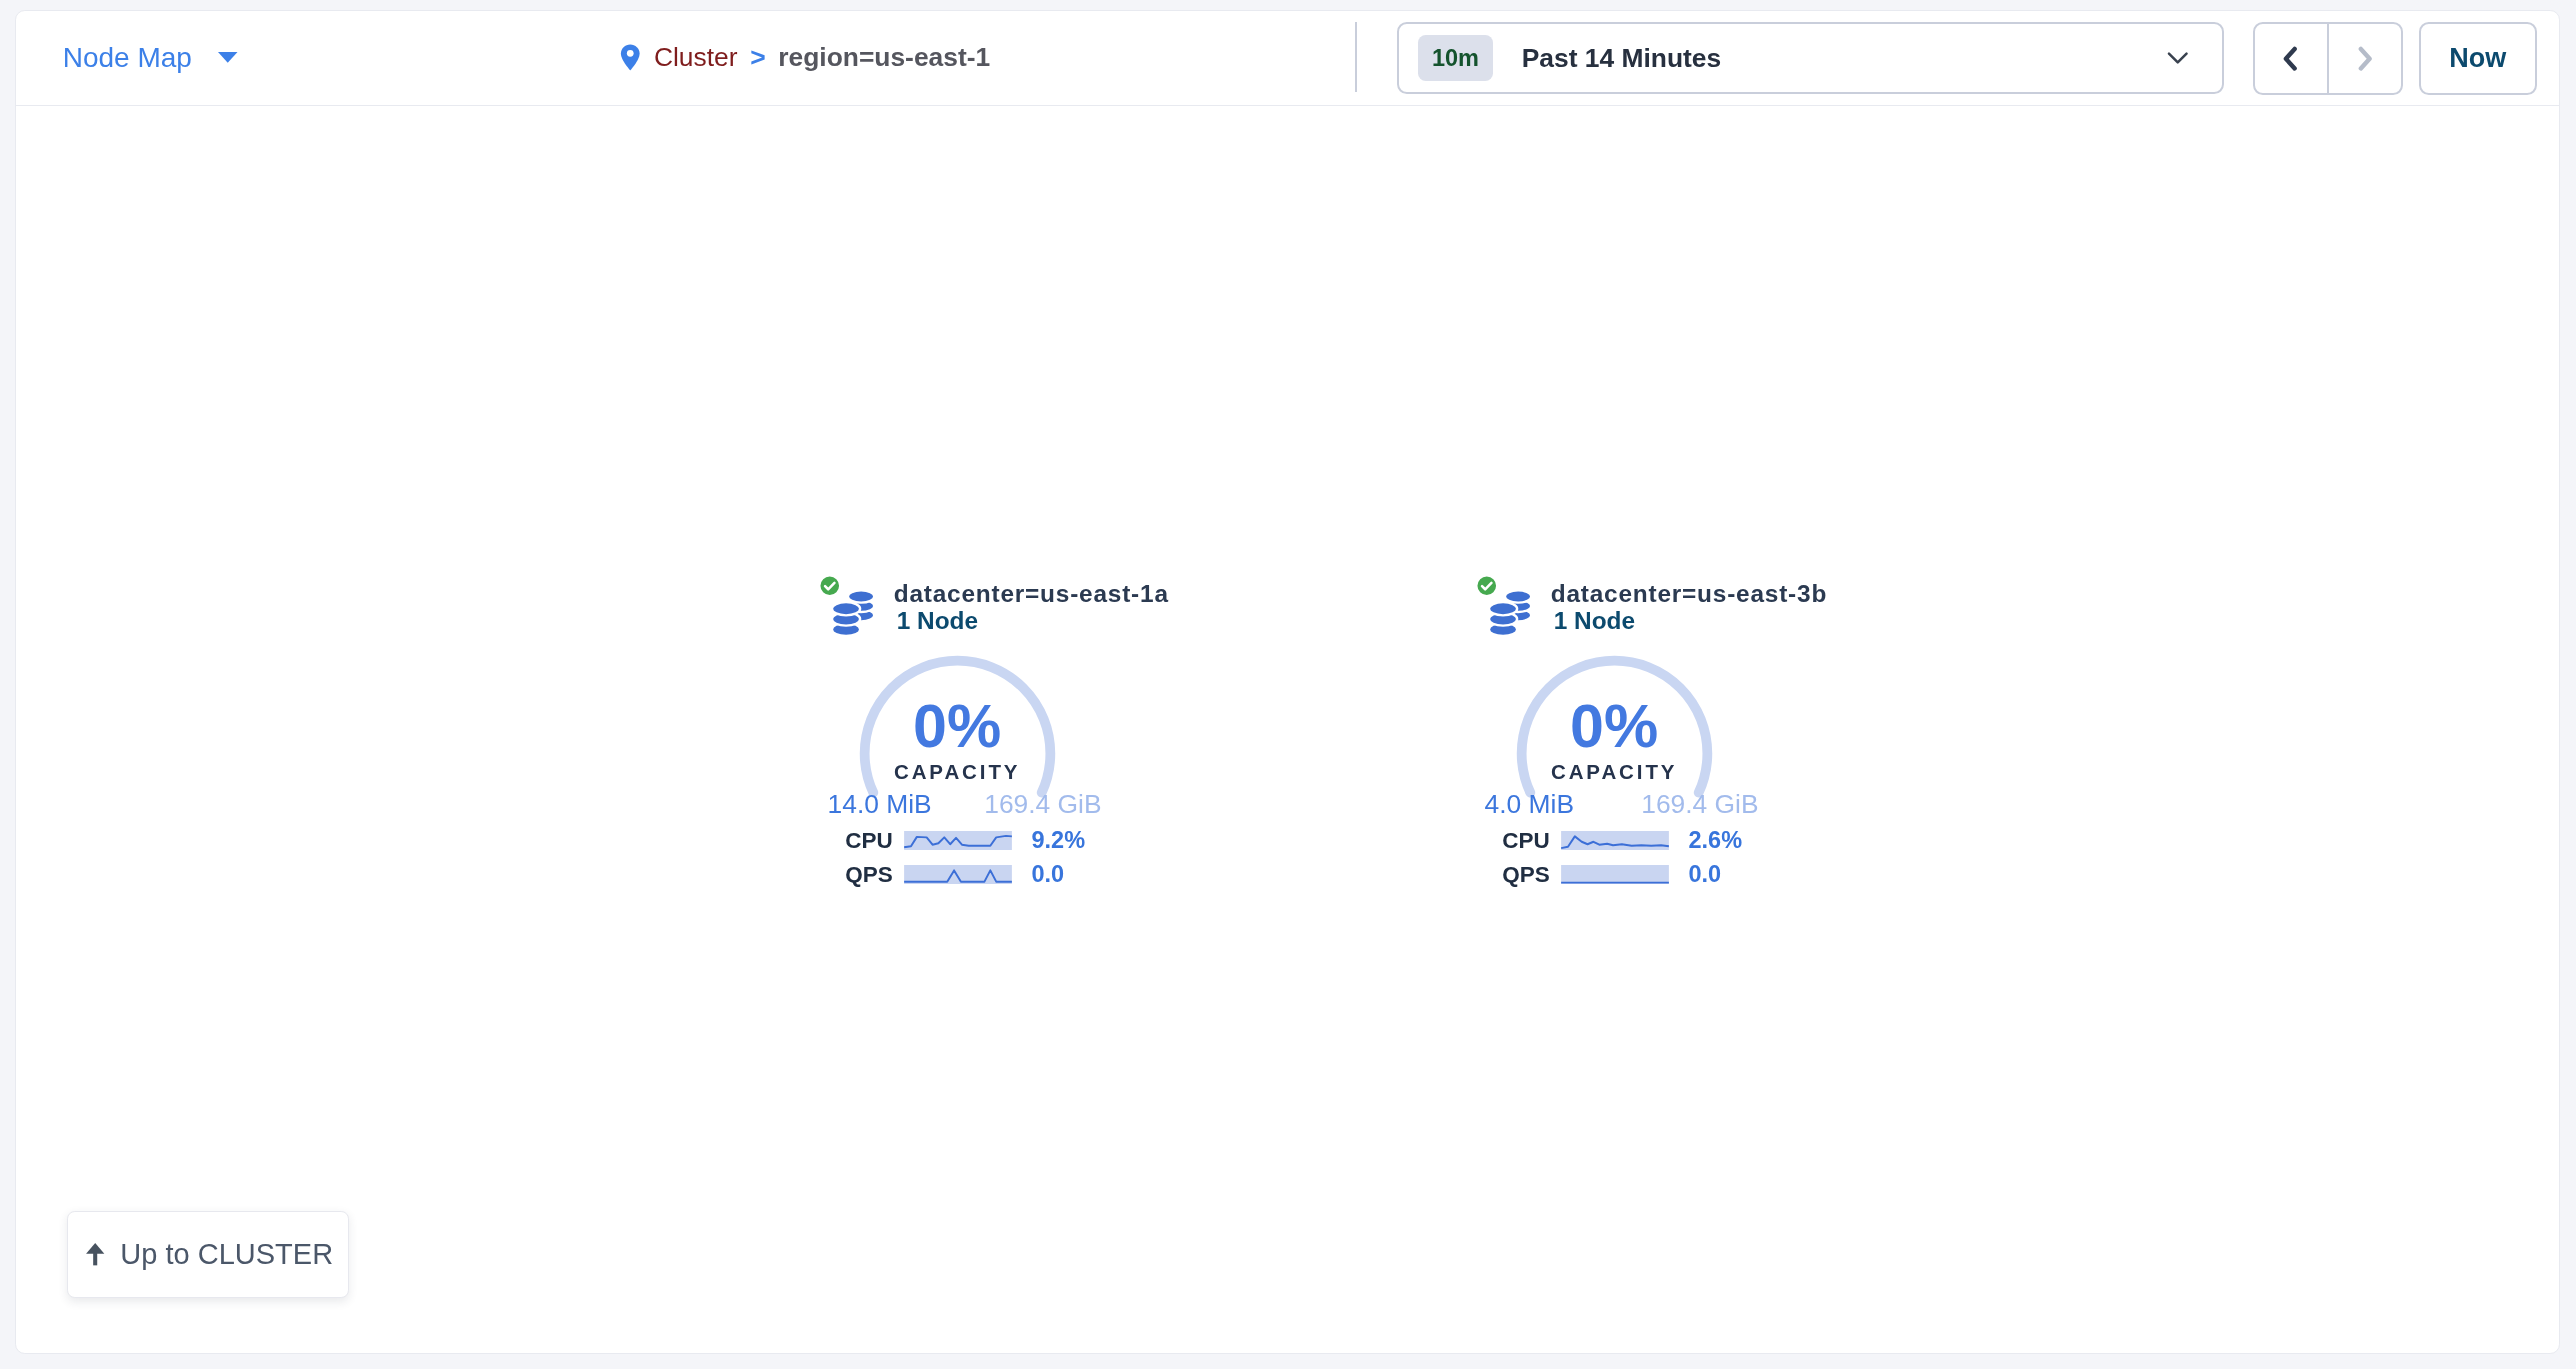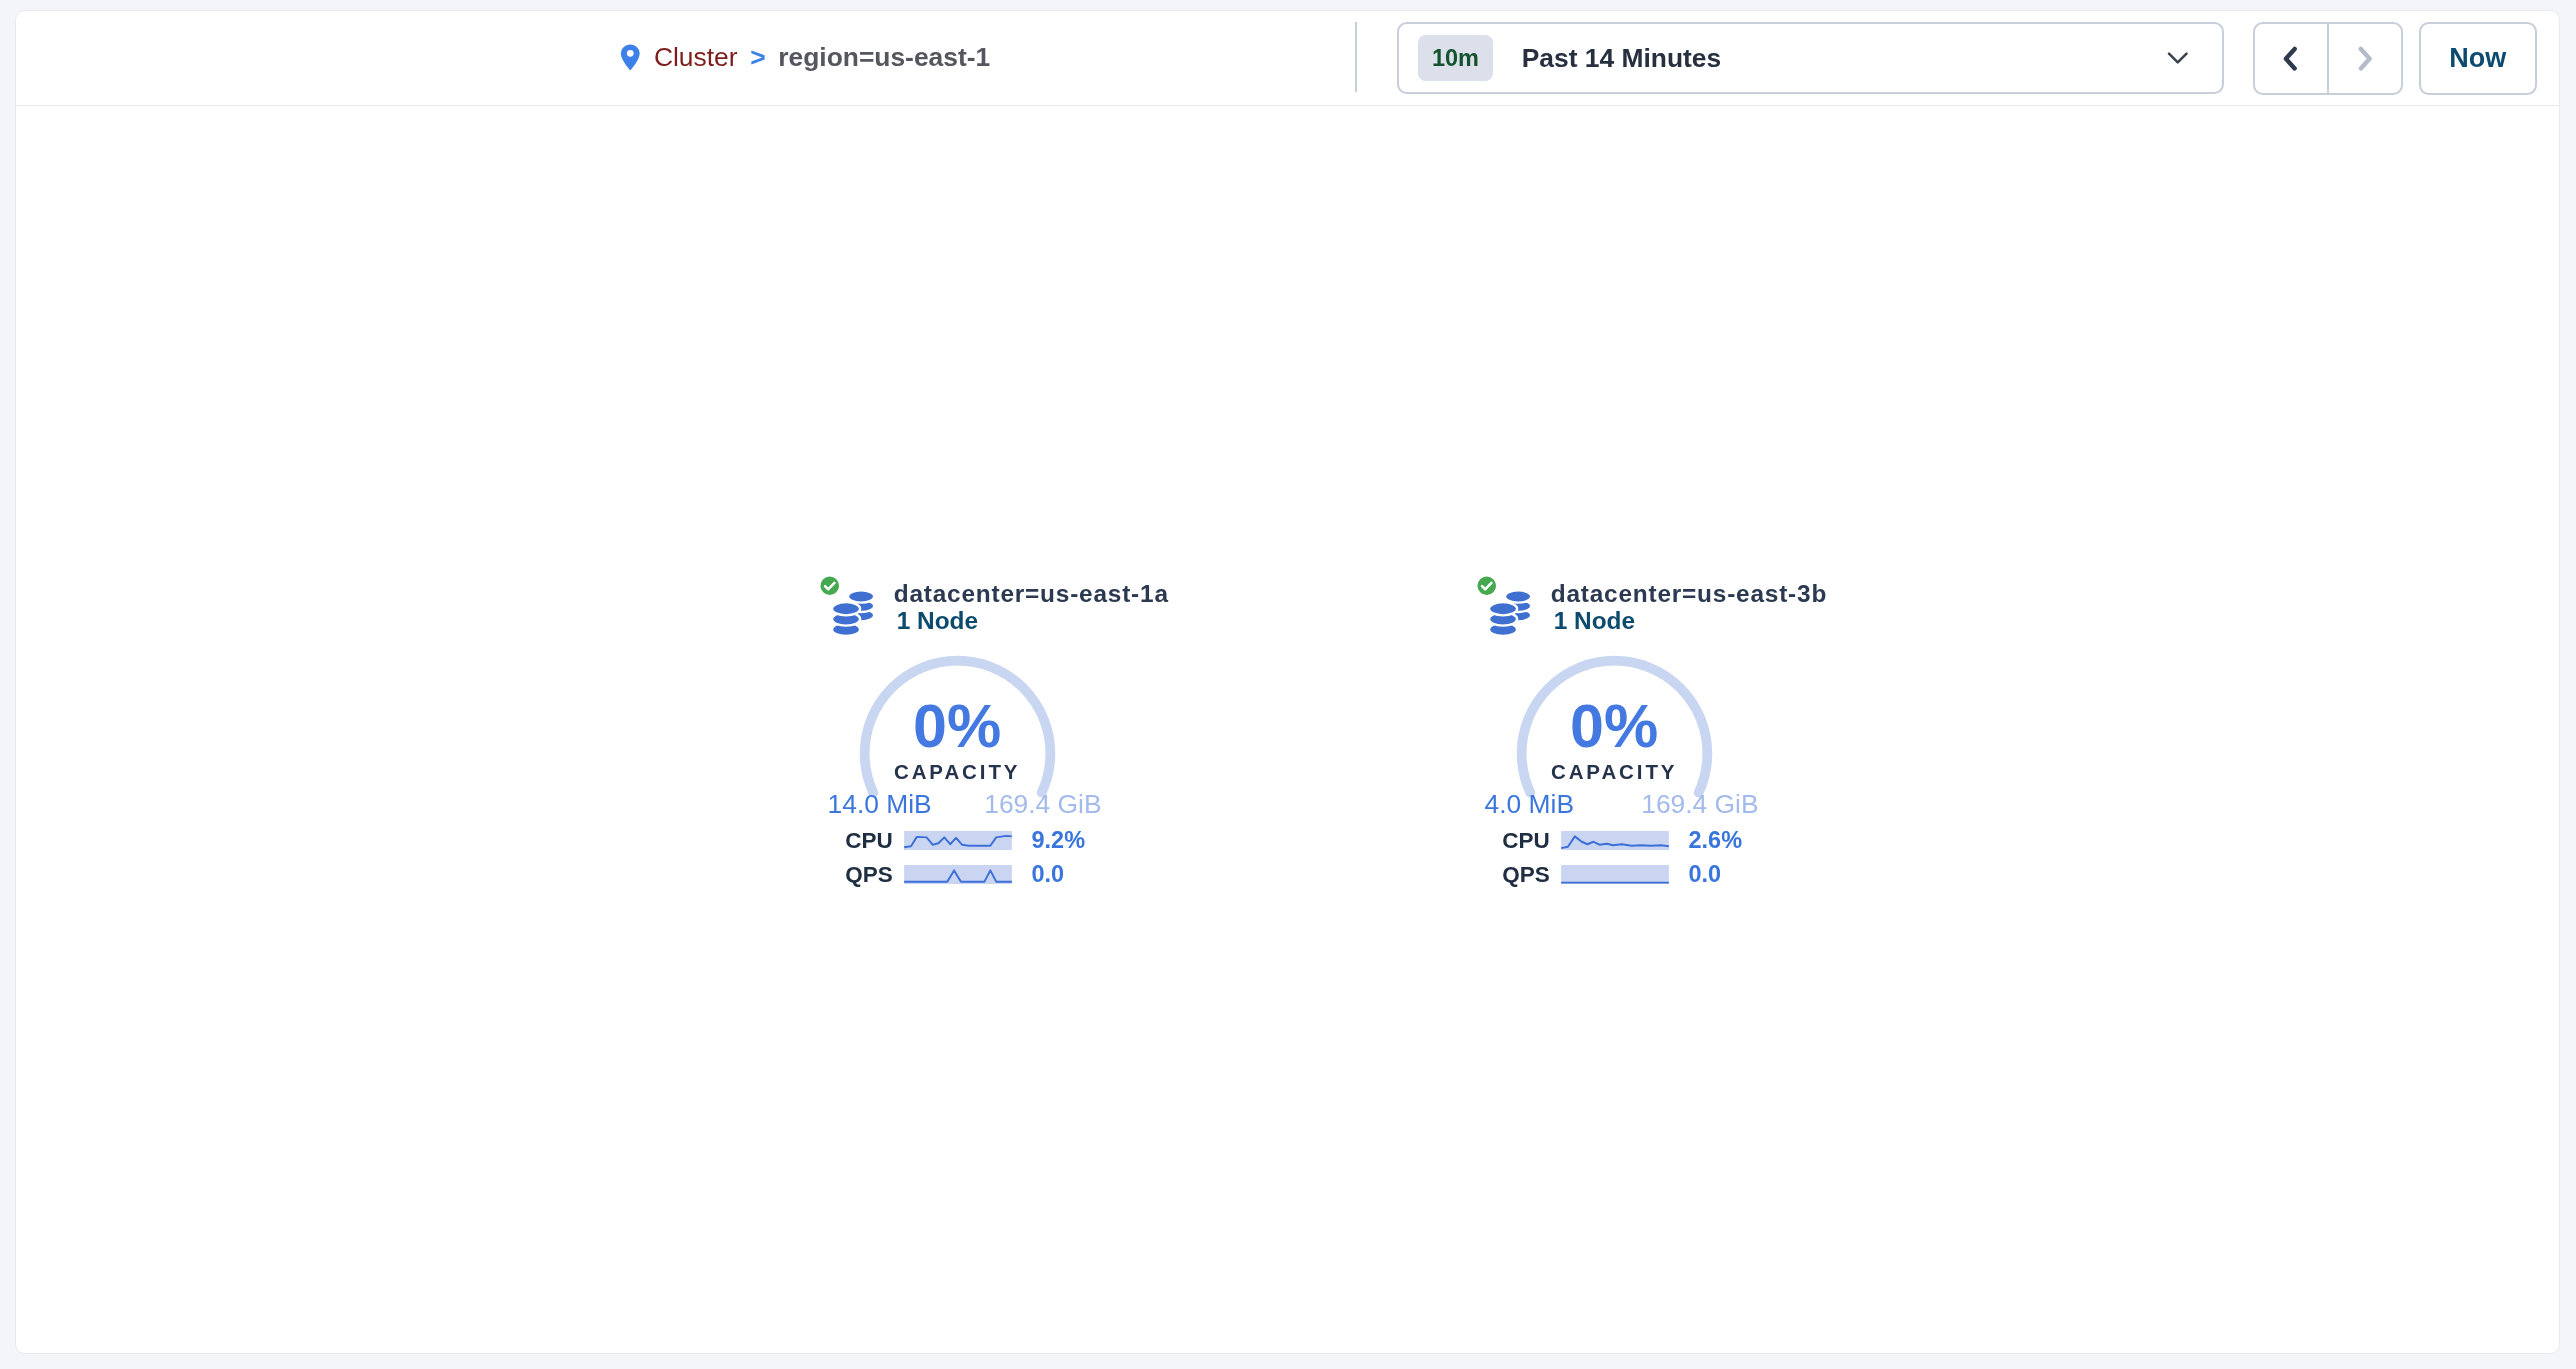--- a/index.html
+++ b/index.html
@@ -97,20 +97,26 @@
     font-family:inherit; font-size:29px; color:#4b5769; cursor:pointer;
   }
 </style>
 </head>
 <body>
 
 <div class="panel">
 
   <div class="topbar">
 
+    <div class="view-select">
+      <span class="vs-label">Node Map</span>
+      <svg width="21.5" height="12.7" viewBox="0 0 22 13">
+        <polygon points="1,1 21,1 11,12" fill="#3c80e8"></polygon>
+      </svg>
+    </div>
 
     <div class="breadcrumb">
       <svg width="22.5" height="29" viewBox="0 0 24 30">
         <path d="M12 1C6.5 1 2 5.4 2 10.8c0 7.3 10 18 10 18s10-10.7 10-18C22 5.4 17.5 1 12 1z" fill="#3c80e8"></path>
         <circle cx="12" cy="10.5" r="3.6" fill="#ffffff"></circle>
       </svg>
       <a class="bc-root">Cluster</a>
       <span class="bc-sep">&gt;</span>
       <span class="bc-cur">region=us-east-1</span>
     </div>
@@ -228,16 +234,23 @@
           <span class="stat-label">QPS</span>
           <svg class="stat-spark" viewBox="0 0 110 20">
             <rect x="0" y="0" width="110" height="20" fill="#c9d5f1"></rect>
             <polyline fill="none" stroke="#3c6fd7" stroke-width="2" stroke-linejoin="round" points="0,18 110,18"></polyline>
           </svg>
           <span class="stat-value">0.0</span>
         </div>
       </div>
     </div>
 
+    <button class="up-btn">
+      <svg width="26.4" height="26.4" viewBox="0 0 26 26">
+        <line x1="13" y1="24" x2="13" y2="9" stroke="#47525f" stroke-width="4"></line>
+        <polygon points="13,2 4,12.5 22,12.5" fill="#47525f"></polygon>
+      </svg>
+      <span>Up to CLUSTER</span>
+    </button>
 
   </div>
 </div>
 
 
 </body></html>

